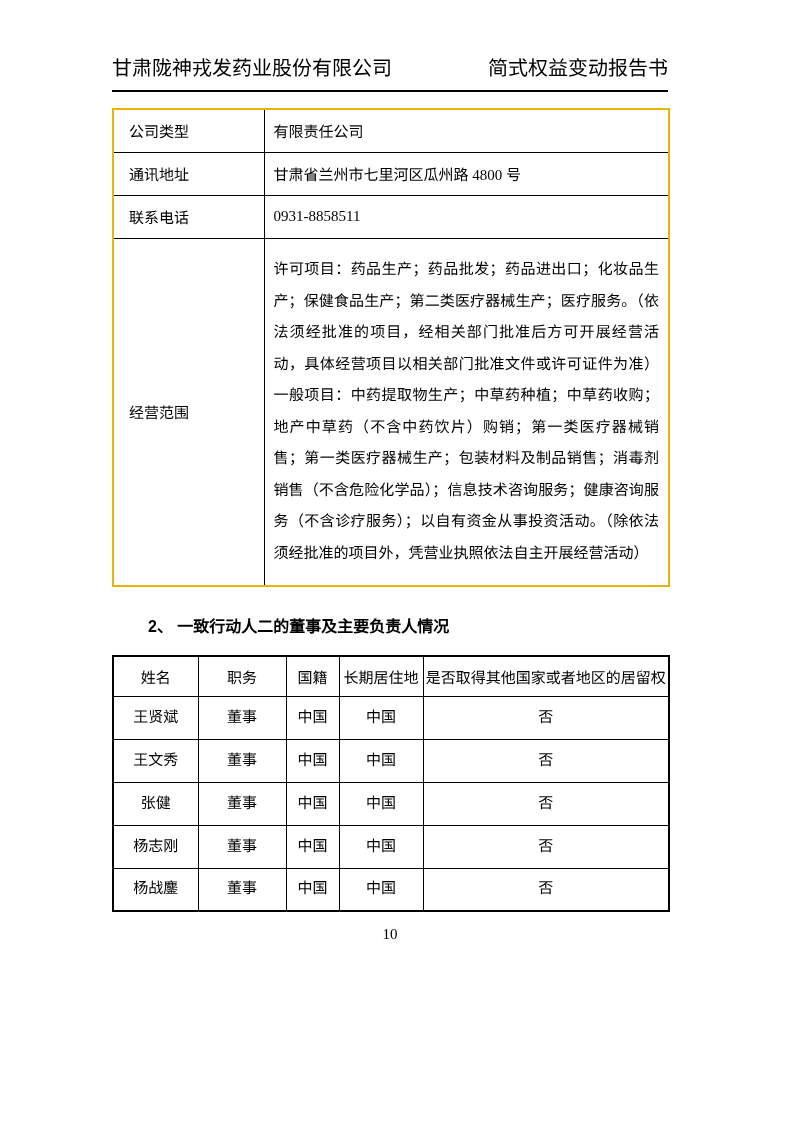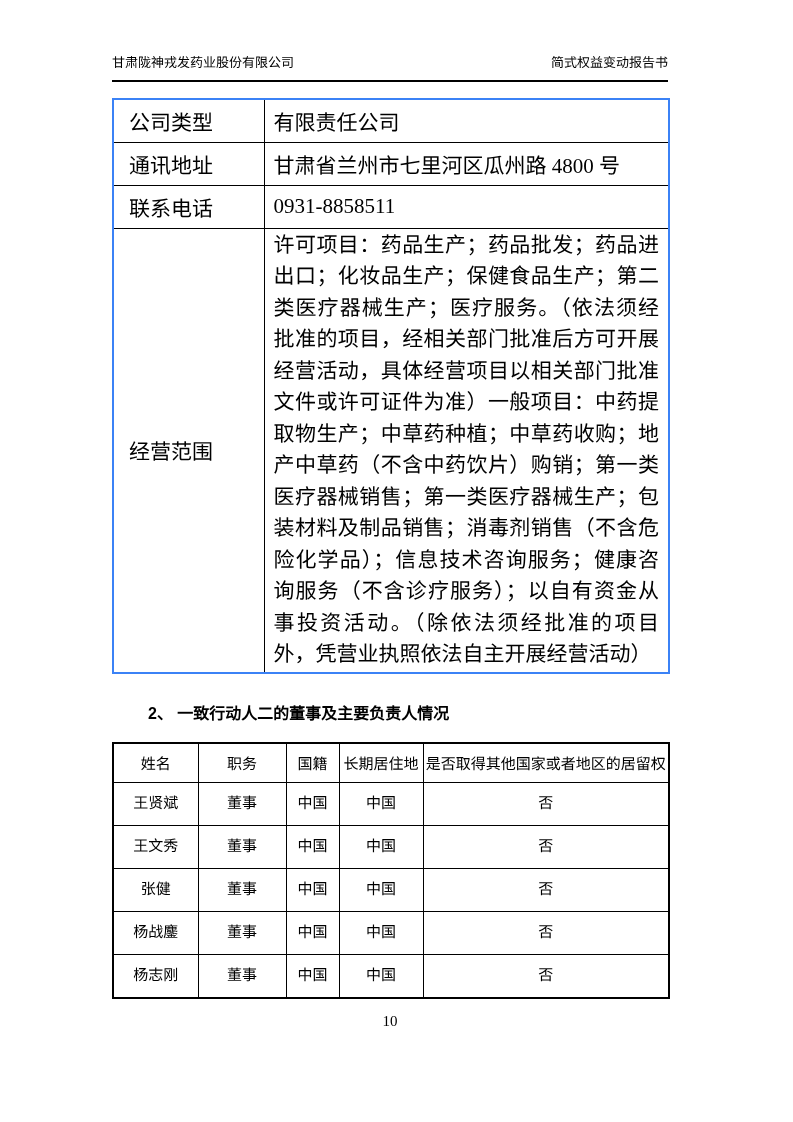--- a/index.html
+++ b/index.html
@@ -16,31 +16,31 @@
   .content {
     position: absolute;
     left: 112px;
     top: 52px;
     width: 556px;
   }
   .doc-header {
     display: flex;
     justify-content: space-between;
     align-items: flex-end;
-    font-size: 13px;
+    font-size: 20px;
     padding-bottom: 9px;
     border-bottom: 2px solid #000000;
   }
   .info-table {
     margin-top: 16px;
     width: 100%;
     border-collapse: collapse;
     table-layout: fixed;
-    border: 2px solid #3b82f6;
-    font-size: 21px;
+    border: 2px solid #eab308;
+    font-size: 15px;
   }
   .info-table td {
     border: 1px solid #000000;
     vertical-align: middle;
   }
   .info-table .cell-label {
     padding-left: 15px;
     height: 43px;
     text-align: left;
   }
@@ -162,28 +162,28 @@
           <td>否</td>
         </tr>
         <tr>
           <td>张健</td>
           <td>董事</td>
           <td>中国</td>
           <td>中国</td>
           <td>否</td>
         </tr>
         <tr>
-          <td>杨战鏖</td>
+          <td>杨志刚</td>
           <td>董事</td>
           <td>中国</td>
           <td>中国</td>
           <td>否</td>
         </tr>
         <tr>
-          <td>杨志刚</td>
+          <td>杨战鏖</td>
           <td>董事</td>
           <td>中国</td>
           <td>中国</td>
           <td>否</td>
         </tr>
       </tbody>
     </table>
 
     <div class="page-number">10</div>
 

